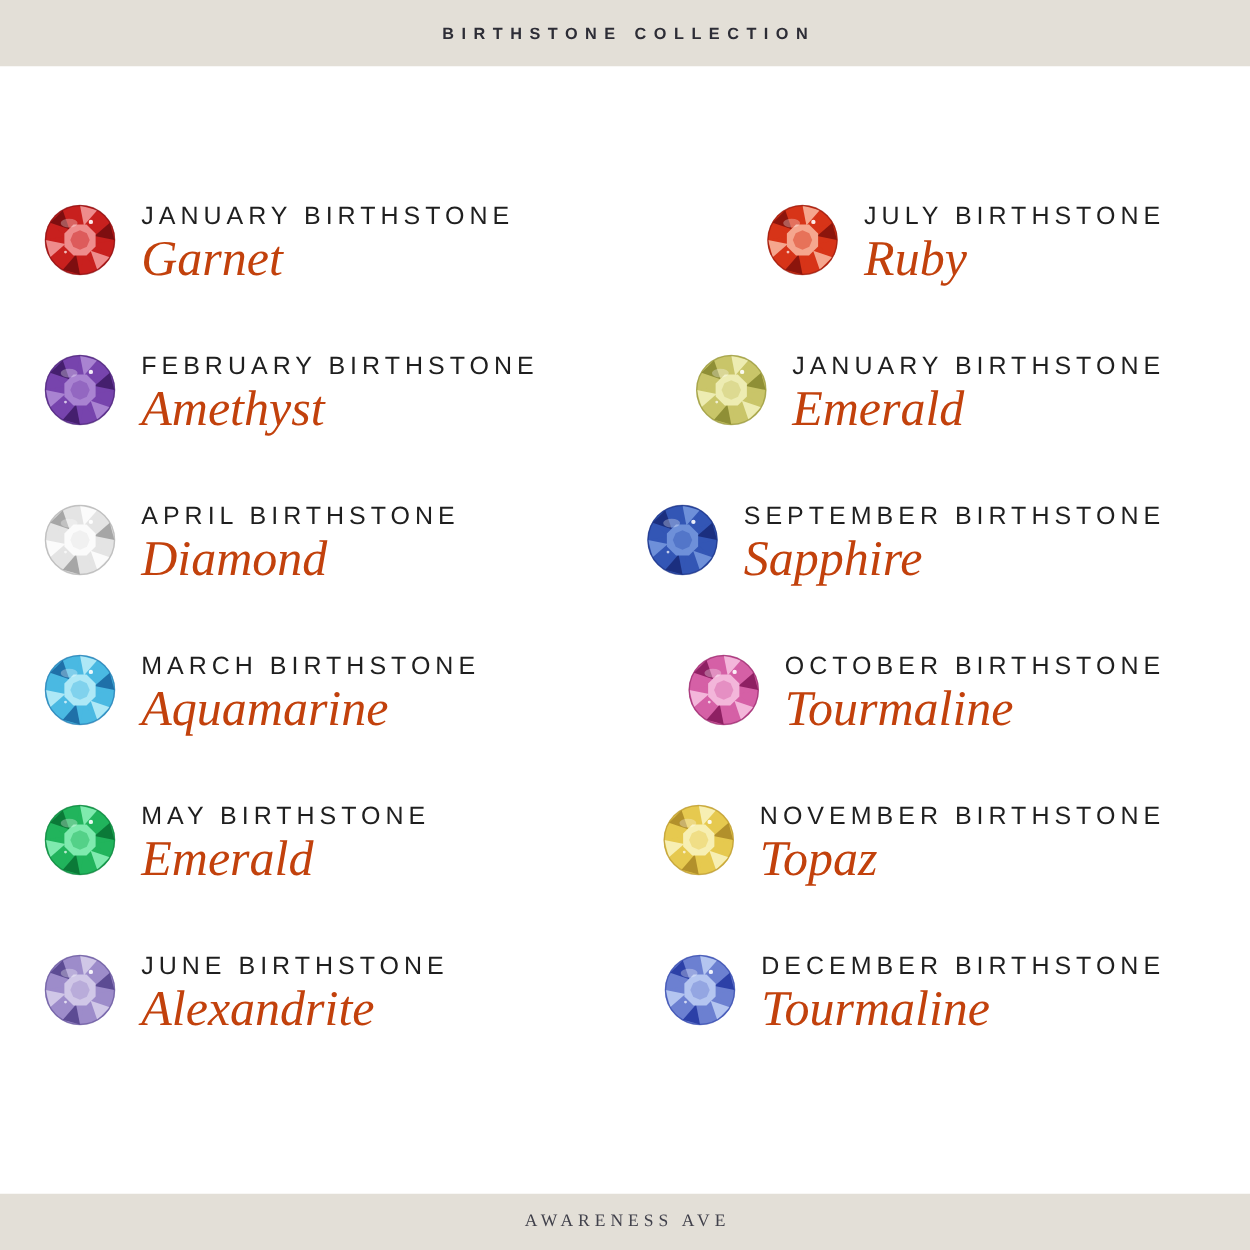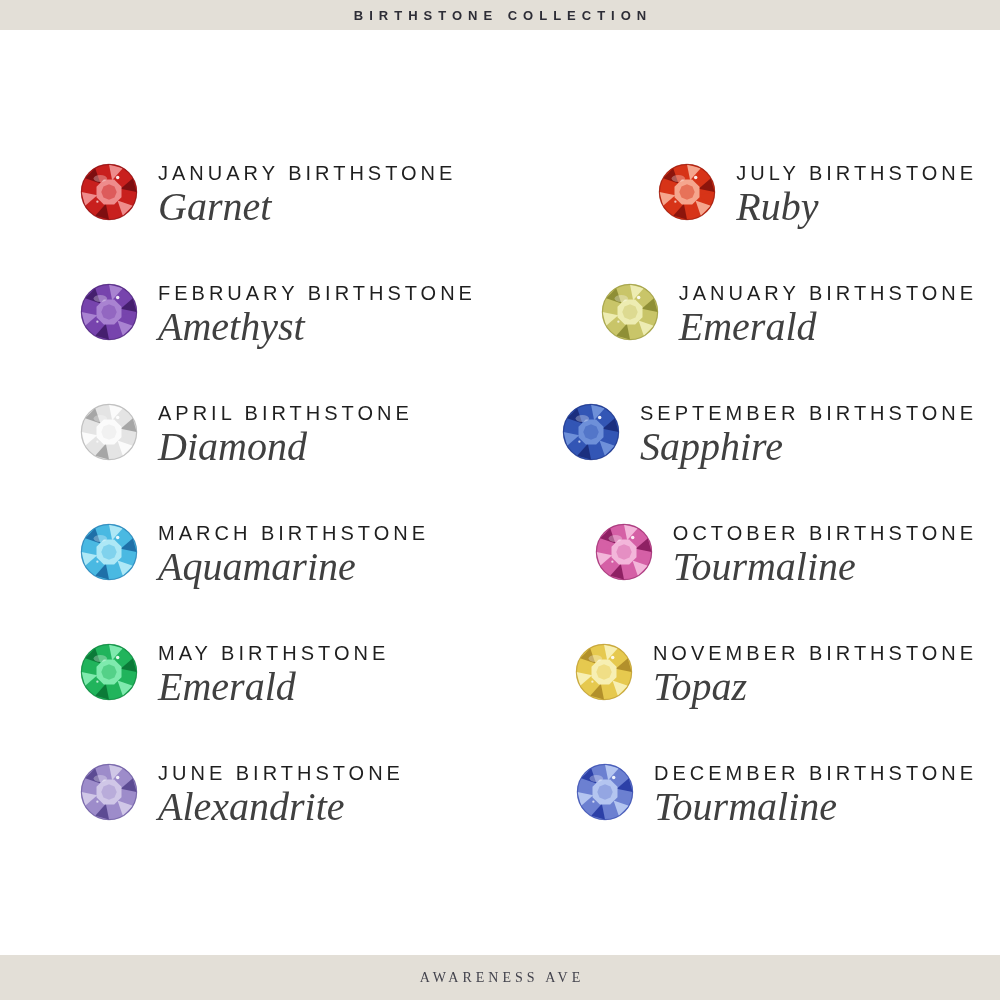--- a/index.html
+++ b/index.html
@@ -13,21 +13,21 @@
   }
   .band {
     position: absolute;
     left: 0;
     width: 100%;
     background: #e3dfd7;
     display: flex;
     align-items: center;
     justify-content: center;
   }
-  .band-top { top: 0; height: 30px; }
+  .band-top { top: 0; height: 53px; }
   .band-bottom { bottom: 0; height: 45px; }
   .header-title {
     font-size: 13px;
     font-weight: 700;
     letter-spacing: 6px;
     color: #2d2d36;
     text-indent: 6px;
   }
   .footer-brand {
     font-family: "Liberation Serif", serif;
@@ -35,21 +35,20 @@
     letter-spacing: 4px;
     color: #42424c;
     text-indent: 4px;
   }
   .stones-grid {
     position: absolute;
     top: 45px;
     left: 0;
     right: 0;
     bottom: 48px;
-    margin-left: 45px;
   }
   .col {
     position: absolute;
     top: 87px;
     display: flex;
     flex-direction: column;
   }
   .col-left  { left: 35px; }
   .col-right { left: 517px; align-items: flex-end; }
   .stone-item {
@@ -73,21 +72,21 @@
     letter-spacing: 4px;
     line-height: 22px;
     color: #1f1f1f;
     white-space: nowrap;
   }
   .stone-name {
     font-family: "Liberation Serif", serif;
     font-style: italic;
     font-size: 40px;
     line-height: 44px;
-    color: #404040;
+    color: #c2410c;
     margin-top: 1px;
     white-space: nowrap;
   }
 </style>
 </head>
 <body>
 
 <div class="page">
 
   <header class="band band-top">

